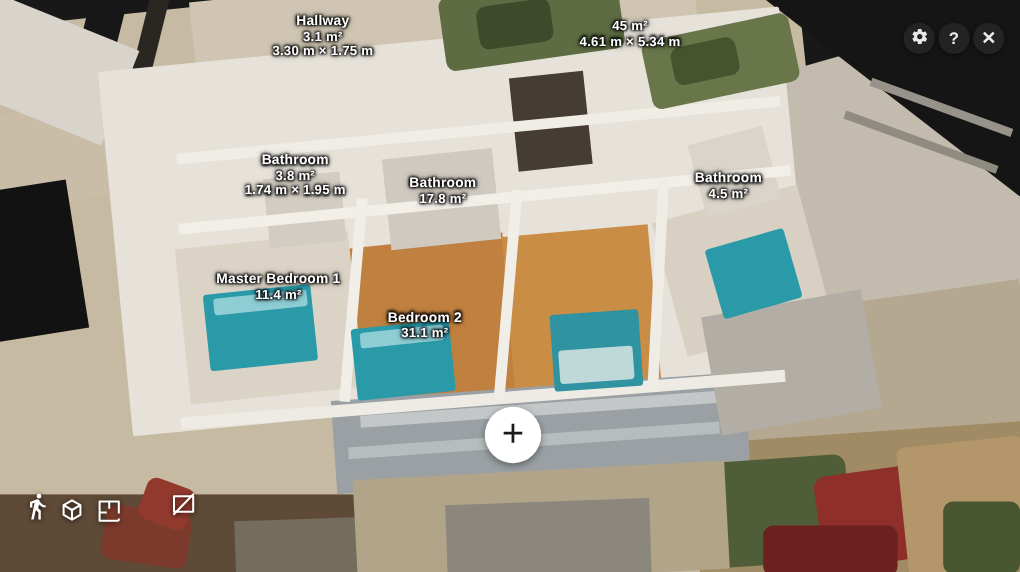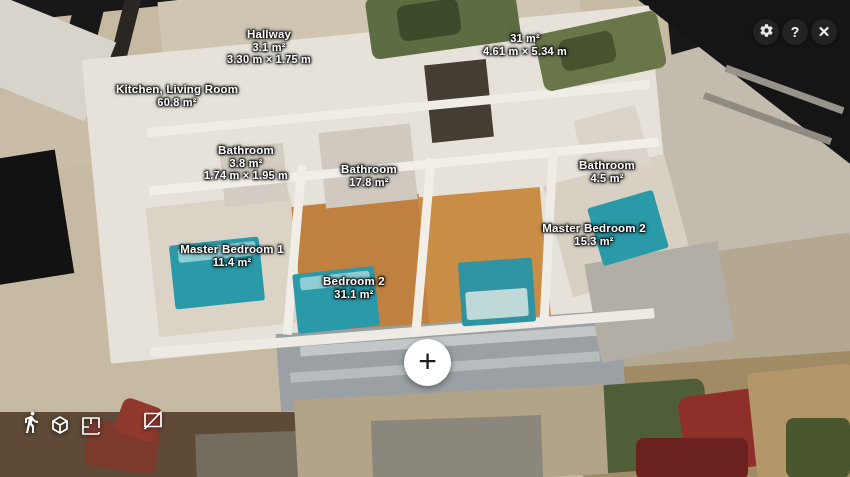--- a/index.html
+++ b/index.html
@@ -12,21 +12,20 @@
   #scene{position:absolute;inset:0;cursor:grab;}
   .patch{position:absolute;}
   
   .room-label{
     position:absolute;transform:translateX(-50%);text-align:center;
     color:#fff;font-weight:bold;font-size:11px;line-height:12.5px;
     letter-spacing:.2px;pointer-events:none;white-space:nowrap;
     text-shadow:-1px -1px 2px rgba(0,0,0,.85),1px -1px 2px rgba(0,0,0,.85),
                 -1px 1px 2px rgba(0,0,0,.85),1px 1px 2px rgba(0,0,0,.85),
                 0 0 5px rgba(0,0,0,.7);
-    margin-top:16px;
   }
   .room-label div:empty{display:none;}
   .rl-name{font-size:11.5px;}
   
   #floor-badge{
     position:absolute;left:14px;top:18px;min-width:64px;
     background:rgba(25,25,25,.94);border-radius:6px;
     padding:11px 14px 9px 13px;color:#fff;cursor:pointer;
     box-shadow:0 2px 6px rgba(0,0,0,.45);
   }
@@ -132,48 +131,38 @@
     <div class="patch" style="left:372px;top:418px;width:170px;height:62px;transform:rotate(-2deg);background:#8b877d"></div>
   </div>
 
   <div class="room-label" style="left:269px;top:12px">
     <div class="rl-name">Hallway</div>
     <div class="rl-area">3.1 m²</div>
     <div class="rl-dims">3.30 m × 1.75 m</div>
   </div>
   <div class="room-label" style="left:525px;top:16px">
 
-    <div class="rl-area">31 m²</div>
+    <div class="rl-area">45 m²</div>
     <div class="rl-dims">4.61 m × 5.34 m</div>
-  </div>
-  <div class="room-label" style="left:177px;top:67px">
-    <div class="rl-name">Kitchen, Living Room</div>
-    <div class="rl-area">60.8 m²</div>
-
   </div>
   <div class="room-label" style="left:246px;top:128px">
     <div class="rl-name">Bathroom</div>
     <div class="rl-area">3.8 m²</div>
     <div class="rl-dims">1.74 m × 1.95 m</div>
   </div>
   <div class="room-label" style="left:369px;top:147px">
     <div class="rl-name">Bathroom</div>
     <div class="rl-area">17.8 m²</div>
 
   </div>
   <div class="room-label" style="left:607px;top:143px">
     <div class="rl-name">Bathroom</div>
     <div class="rl-area">4.5 m²</div>
 
   </div>
-  <div class="room-label" style="left:594px;top:206px">
-    <div class="rl-name">Master Bedroom 2</div>
-    <div class="rl-area">15.3 m²</div>
-
-  </div>
   <div class="room-label" style="left:232px;top:227px">
     <div class="rl-name">Master Bedroom 1</div>
     <div class="rl-area">11.4 m²</div>
 
   </div>
   <div class="room-label" style="left:354px;top:259px">
     <div class="rl-name">Bedroom 2</div>
     <div class="rl-area">31.1 m²</div>
 
   </div>

